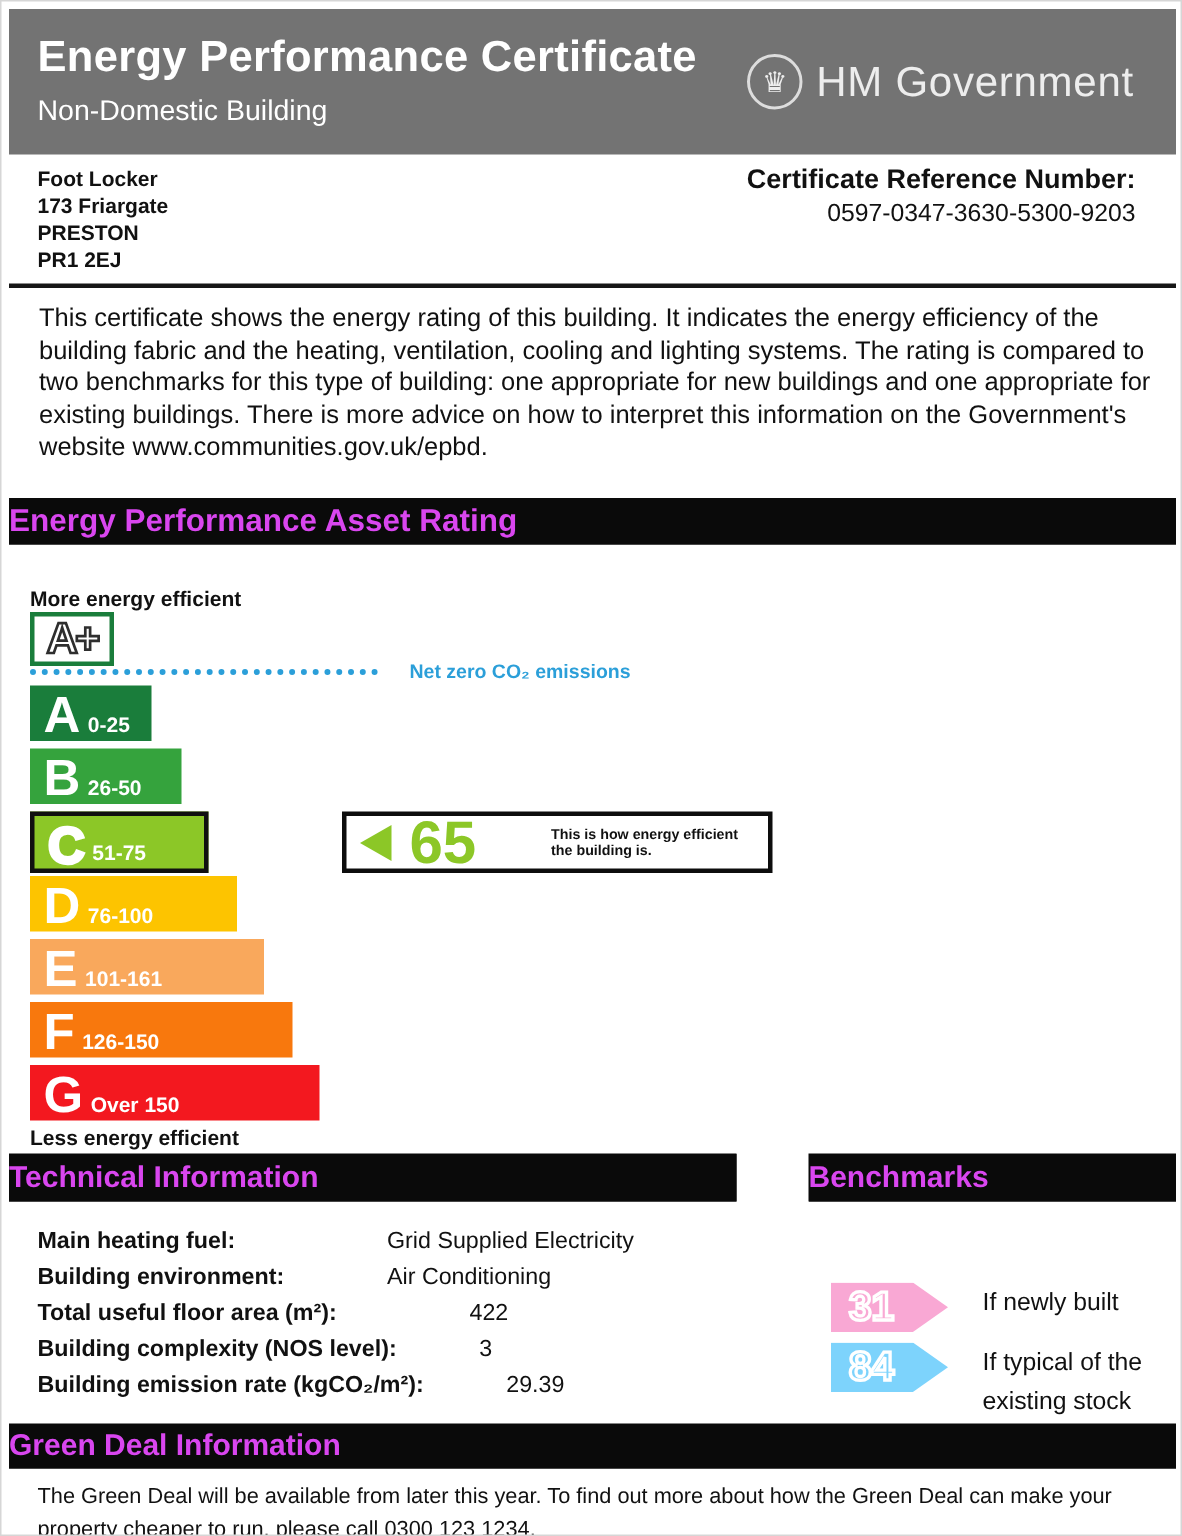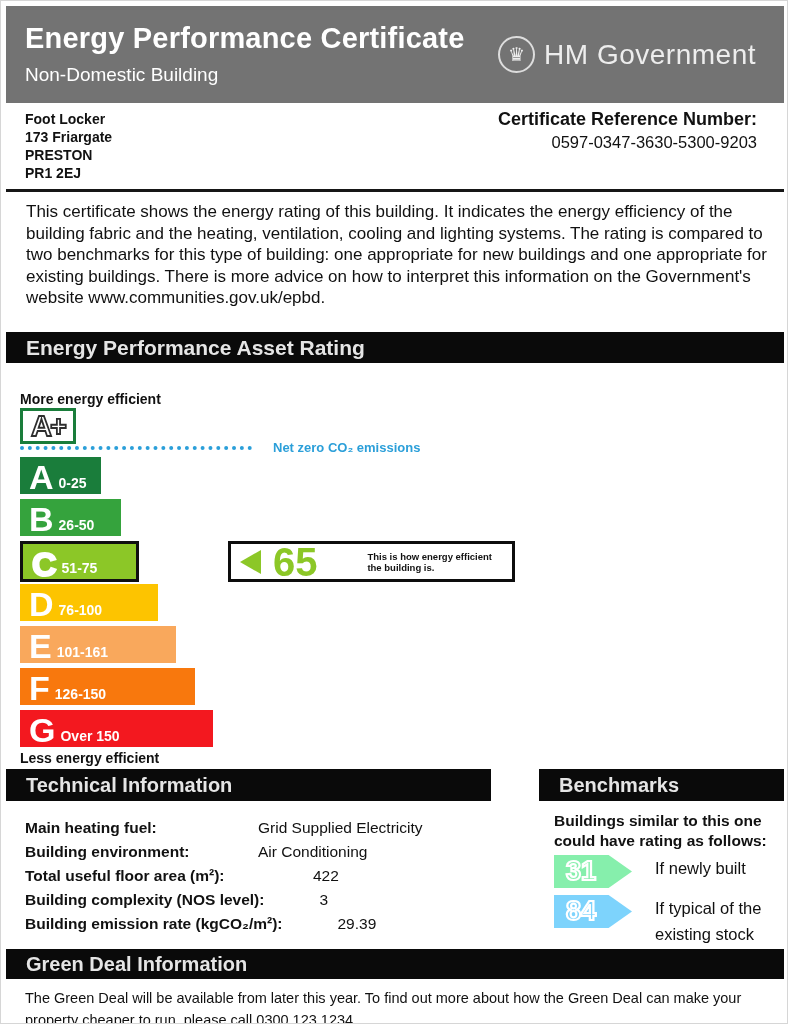--- a/index.html
+++ b/index.html
@@ -19,21 +19,21 @@
   .address-line { font-size:14px; font-weight:bold; line-height:18px; }
   .certref-block { position:absolute; right:30px; top:108px; text-align:right; }
   .certref-label { font-size:18px; font-weight:bold; }
   .certref-number { font-size:16.5px; margin-top:3px; }
   .rule { position:absolute; left:5px; top:188px; width:778px; height:3px; background:#161616; }
 
   
   .intro-text { position:absolute; left:25px; top:200px; width:752px; font-size:17px; line-height:21.5px; }
 
   
-  .section-bar { position:absolute; background:#0a0a0a; color:#e5e5e5; font-weight:bold; display:flex; align-items:center; padding-left:20px; box-shadow:inset 0 0 0 1px #0a0a0a; }
+  .section-bar { position:absolute; background:#0a0a0a; color:#d946ef; font-weight:bold; display:flex; align-items:center; box-shadow:inset 0 0 0 1px #0a0a0a; }
   .asset-bar { left:5px; top:331px; width:778px; height:31px; font-size:21px; }
   .tech-bar  { left:5px; top:768px; width:485px; height:32px; font-size:20px; }
   .bench-bar { left:538px; top:768px; width:245px; height:32px; font-size:20px; }
   .gd-bar    { left:5px; top:948px; width:778px; height:30px; font-size:20px; }
 
   
   .chart { position:absolute; left:5px; top:377px; width:778px; height:400px; }
   .more-label { position:absolute; left:14px; top:13px; font-size:14px; font-weight:bold; }
   .aplus-box { position:absolute; left:14px; top:30px; width:56px; height:36px; border:3px solid #1a7d3b; background:#fff; display:flex; align-items:center; justify-content:center; }
   .aplus-text { font-size:29px; font-weight:bold; letter-spacing:-2px; }
@@ -173,25 +173,24 @@
       </div>
       <div class="tech-row">
         <span class="tech-label">Building complexity (NOS level):</span><span class="tech-value num">3</span>
       </div>
       <div class="tech-row">
         <span class="tech-label">Building emission rate (kgCO₂/m²):</span><span class="tech-value num">29.39</span>
       </div>
     </div>
 
   <div class="section-bar bench-bar">Benchmarks</div>
-  <div class="bench-intro">Buildings similar to this one could have rating as follows:</div>
   <div class="bench-items">
 
   <div class="bench-item">
-        <div class="badge" style="background: #86efac;">
+        <div class="badge" style="background: #f9a8d4;">
           <span class="badge-num outline-white">31</span>
         </div>
         <div class="bench-label">If newly built</div>
       </div>
       <div class="bench-item">
         <div class="badge" style="background: #7dd3fc;">
           <span class="badge-num outline-white">84</span>
         </div>
         <div class="bench-label">If typical of the existing stock</div>
       </div>

